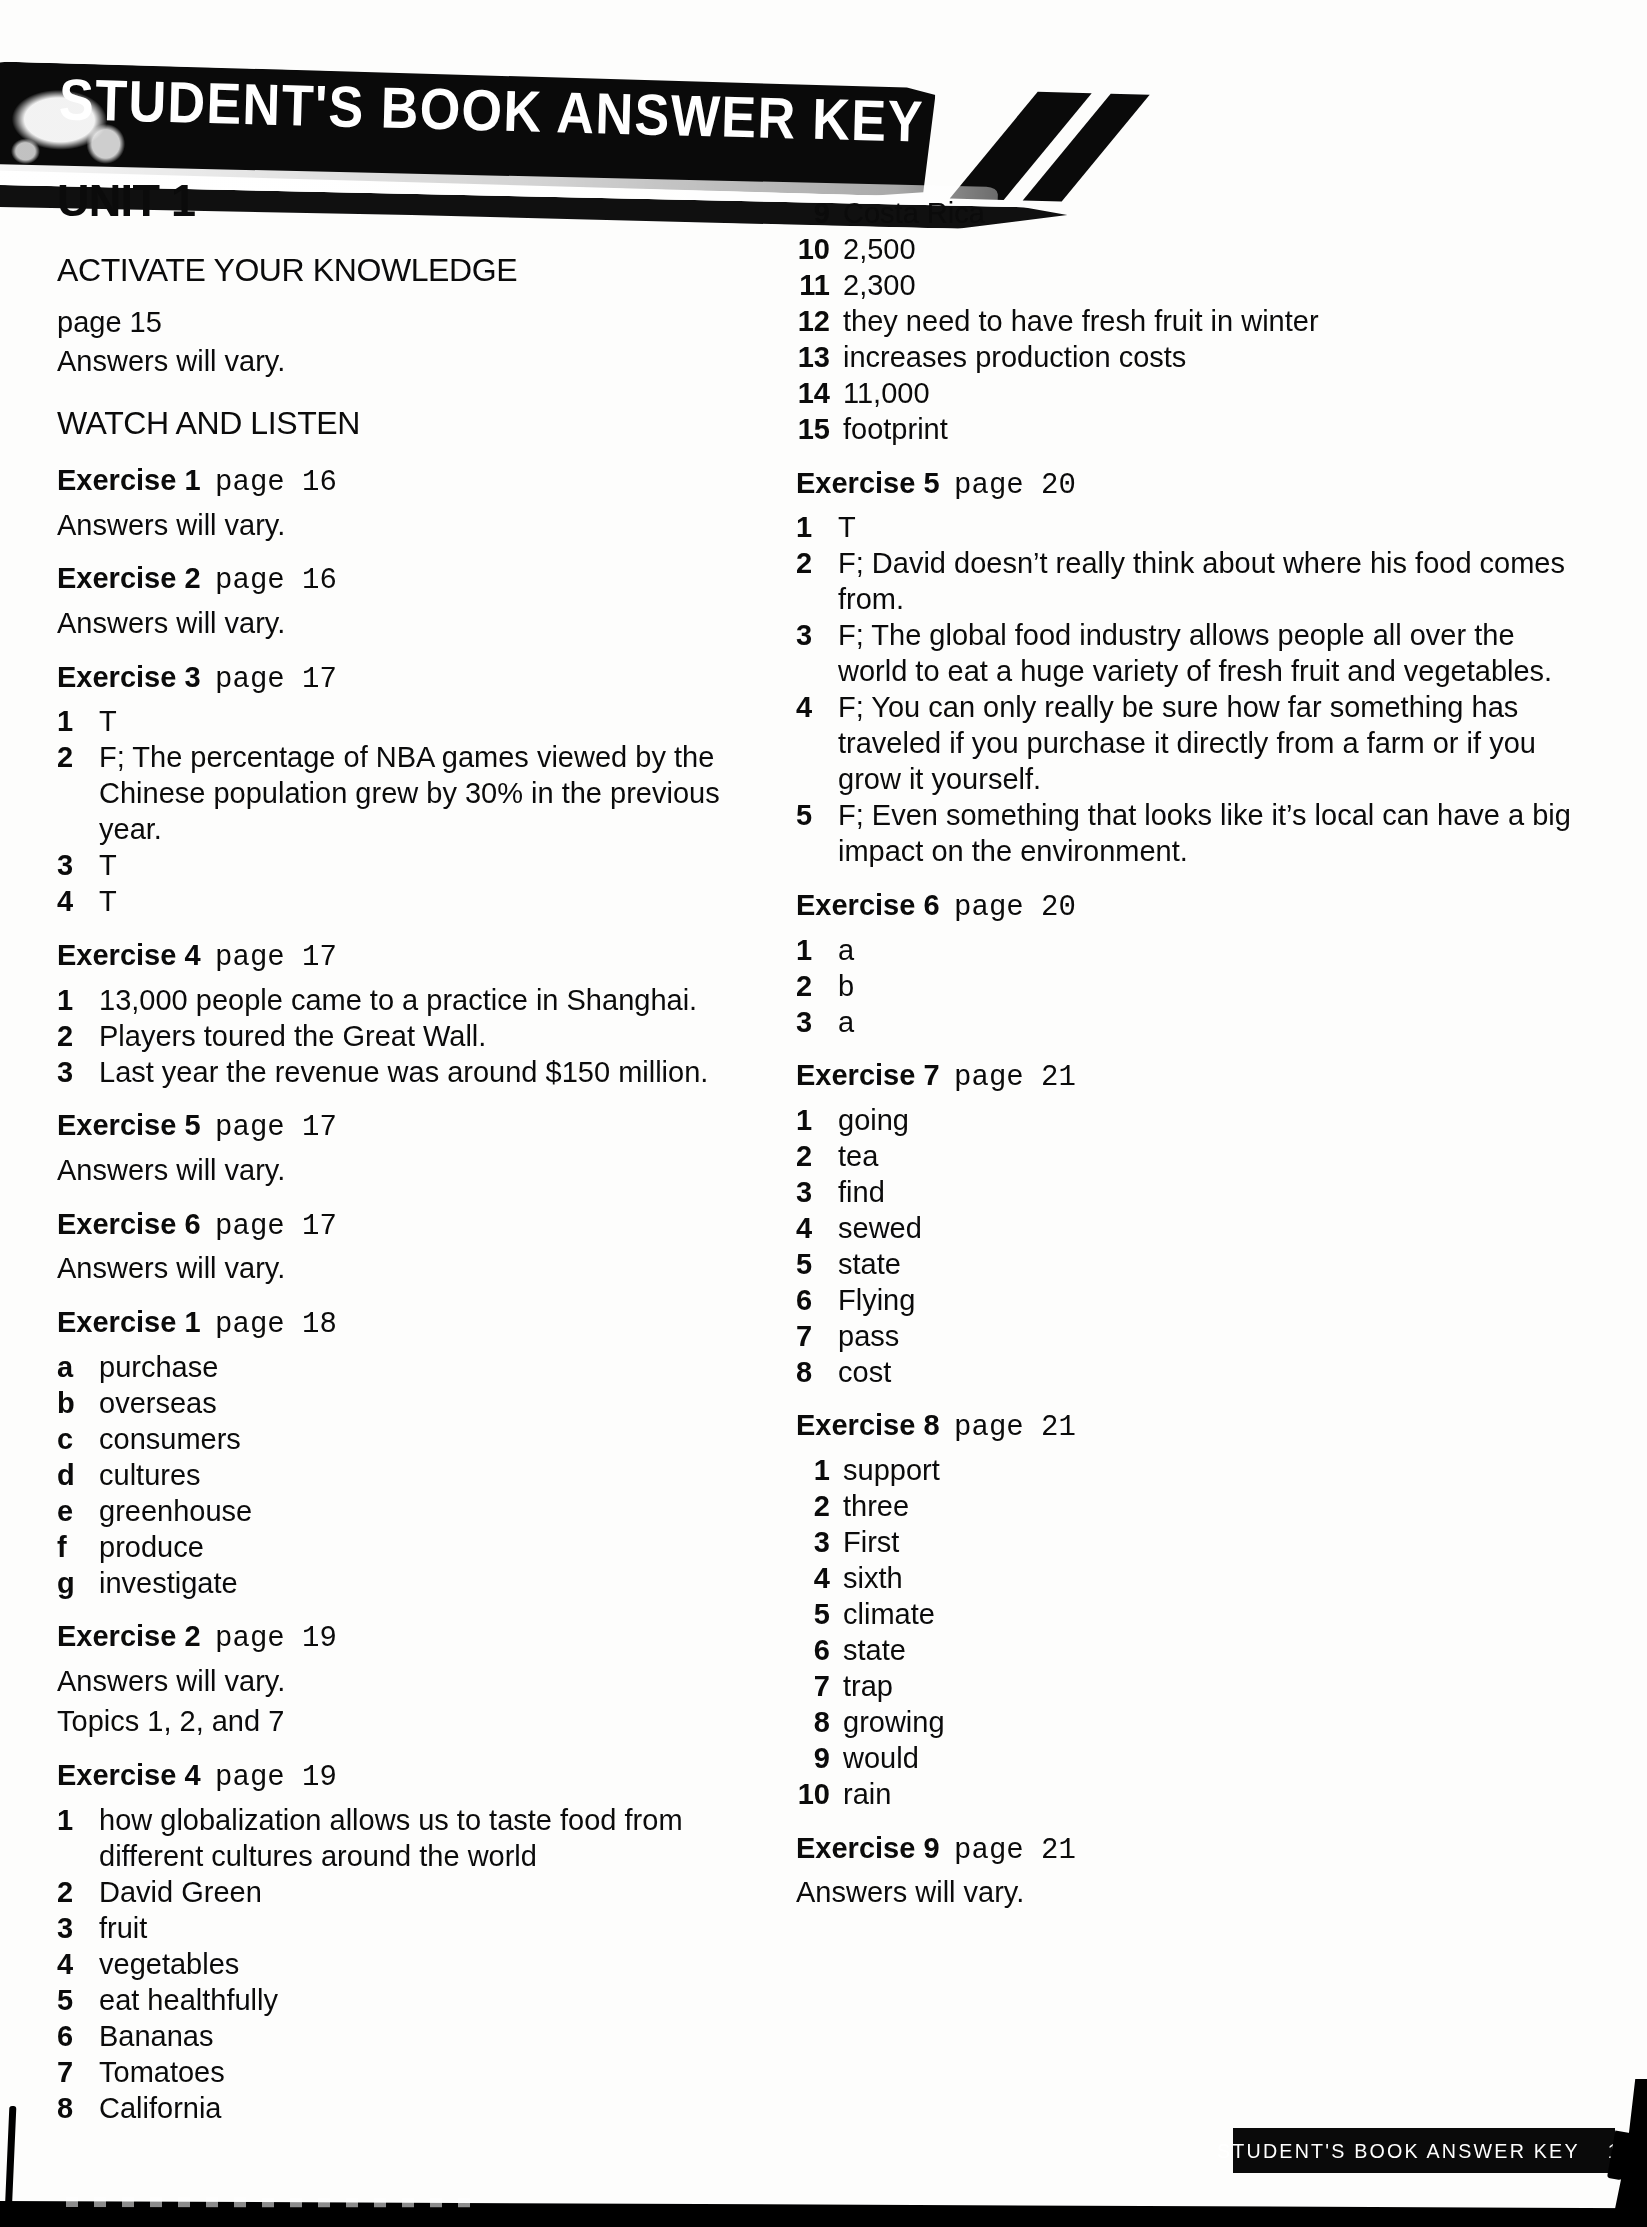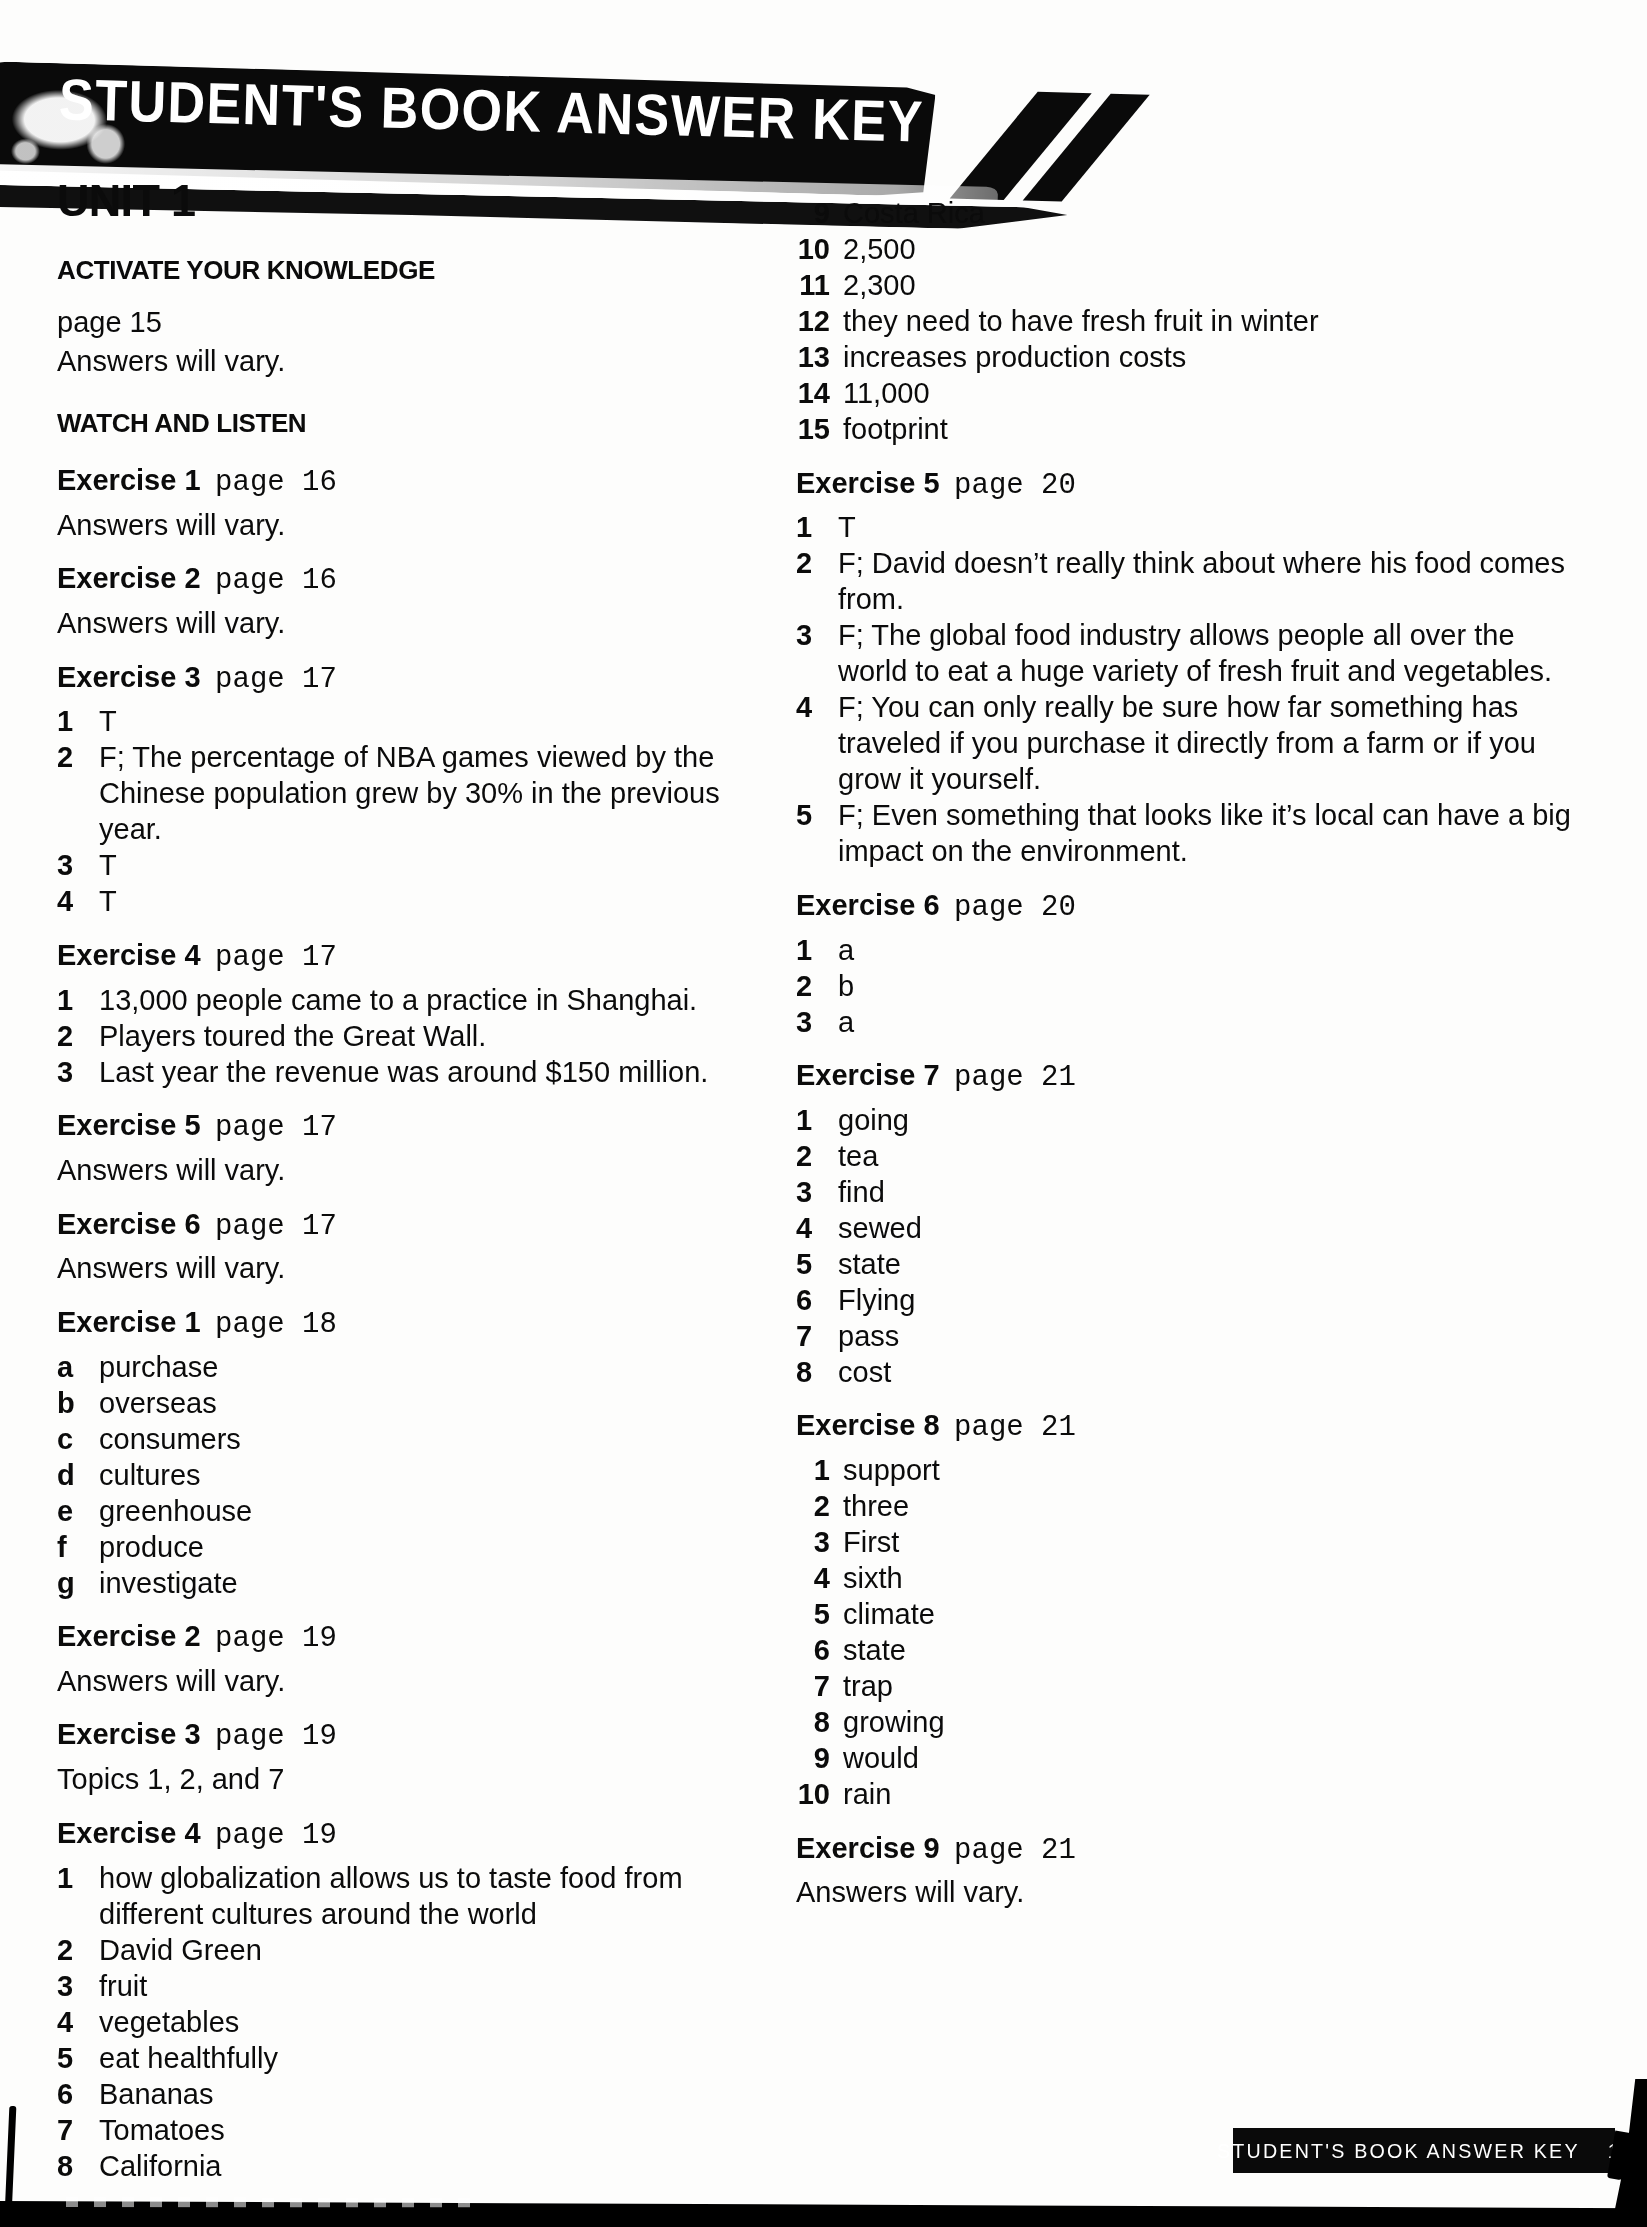--- a/index.html
+++ b/index.html
@@ -42,21 +42,21 @@
   .banner-lip{
     position:absolute;left:0;top:121px;width:1093px;height:23px;background:#101010;
     clip-path:polygon(0 10%,2% 0,96% 0,100% 30%,90% 100%,40% 92%,0 96%);
     transform:rotate(-.25deg);
   }
   
   .col{position:absolute;}
   .col-left{left:57px;top:176px;width:703px;}
   .col-right{left:796px;top:195px;width:784px;}
   .unit{font-size:45px;line-height:50px;font-weight:700;letter-spacing:-0.7px;margin:0 0 7.3px;}
-  .section{font-size:26px;line-height:44px;font-weight:700;letter-spacing:-0.4px;margin:22px 0 11.7px;}
+  .section{font-size:32px;line-height:44px;font-weight:400;letter-spacing:-0.4px;margin:22px 0 11.7px;}
   .page-ref{margin:0 0 2.9px;}
   .note{margin:0 0 4.4px;}
   .plain{margin:0 0 4.4px;}
   .exercise{margin:17.5px 0 5.8px;}
   .ex-label{font-weight:700;}
   .ex-page{margin-left:14.6px;font-family:Liberation Mono, monospace;}
   .list{margin:0 0 5.8px;}
   .row{display:flex;align-items:flex-start;}
   .num{flex:0 0 42px;font-weight:700;}
   .txt{flex:1;}
@@ -174,21 +174,20 @@
           <span class="num">f</span>
           <span class="txt">produce</span>
         </div>
         <div class="row">
           <span class="num">g</span>
           <span class="txt">investigate</span>
         </div>
       </div>
       <div class="exercise"><span class="ex-label">Exercise 2</span><span class="ex-page">page 19</span></div>
       <div class="note">Answers will vary.</div>
-      <div class="exercise"><span class="ex-label">Exercise 3</span><span class="ex-page">page 19</span></div>
       <div class="plain">Topics 1, 2, and 7</div>
       <div class="exercise"><span class="ex-label">Exercise 4</span><span class="ex-page">page 19</span></div>
       <div class="list">
         <div class="row">
           <span class="num">1</span>
           <span class="txt">how globalization allows us to taste food from different cultures around the world</span>
         </div>
         <div class="row">
           <span class="num">2</span>
           <span class="txt">David Green</span>

